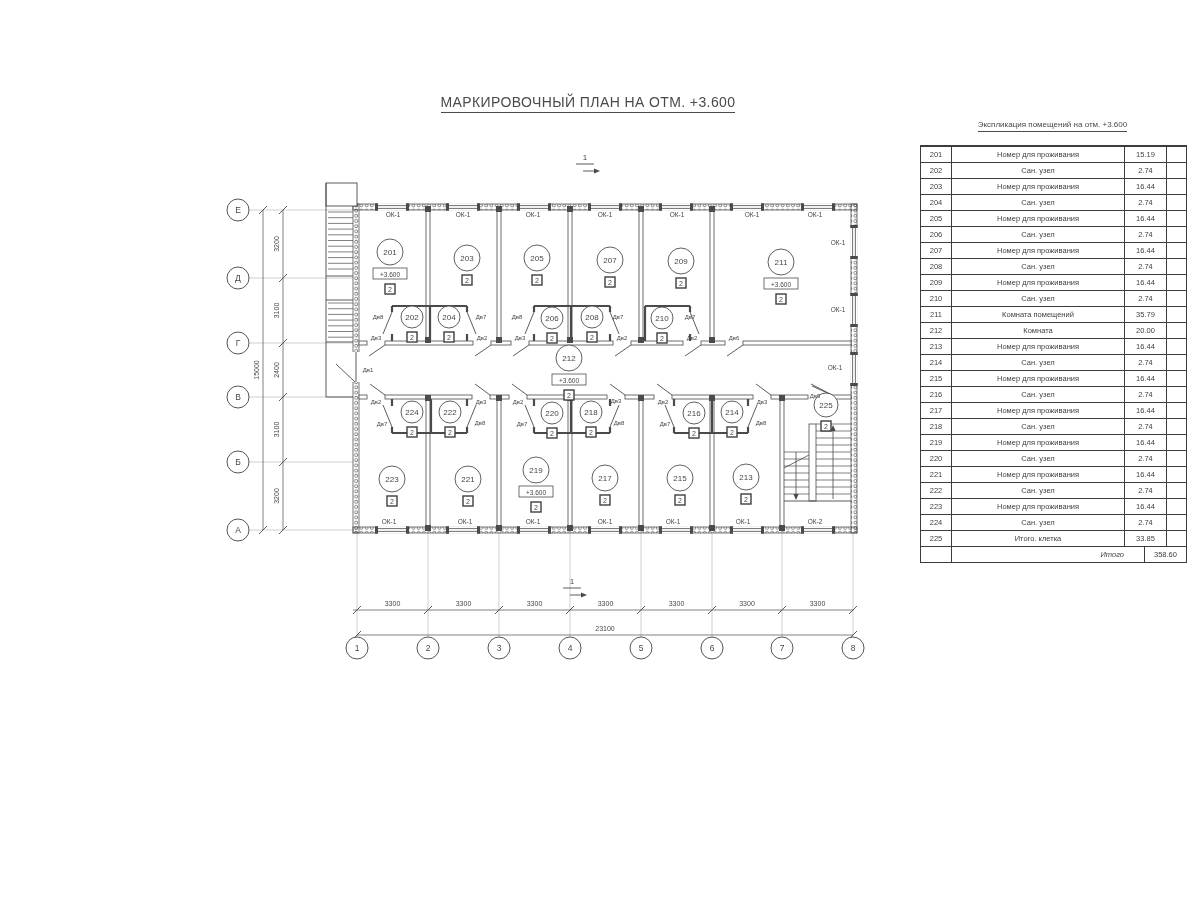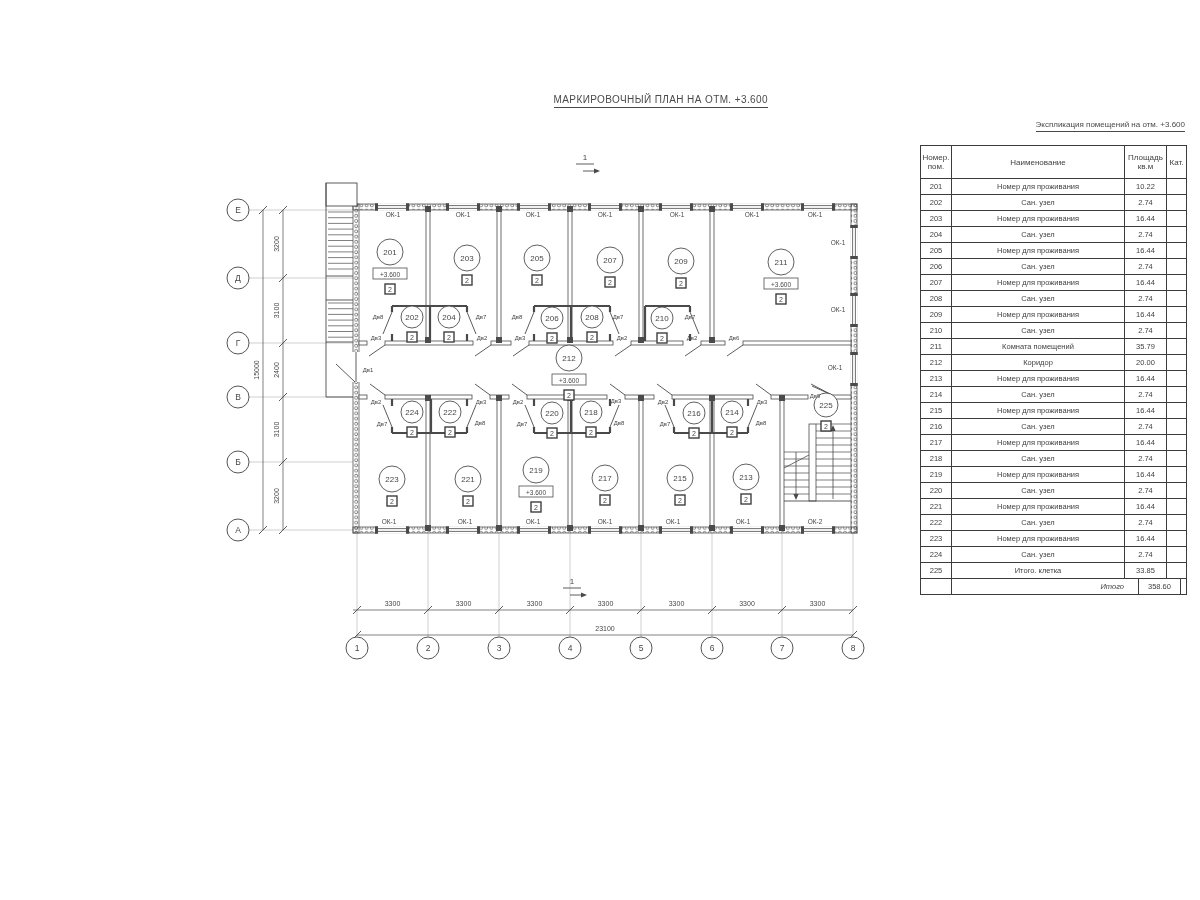--- a/index.html
+++ b/index.html
@@ -1,60 +1,52 @@
 <!DOCTYPE html>
 <html><head>
 <meta charset="utf-8">
 <style>
   html,body{margin:0;padding:0;background:#fff;}
   #canvas{position:relative;width:1200px;height:900px;background:#ffffff;overflow:hidden;
           font-family:"Liberation Sans",sans-serif;color:#3f3f3f;}
-  #plan-title{position:absolute;left:408px;top:94px;width:360px;text-align:right;
-              font-size:10px;letter-spacing:.4px;color:#4a4a4a;}
+  #plan-title{position:absolute;left:408px;top:94px;width:360px;text-align:center;
+              font-size:14px;letter-spacing:.4px;color:#4a4a4a;}
   #plan-title span{border-bottom:1px solid #4a4a4a;padding-bottom:2px;}
-  #schedule-title{position:absolute;left:920px;top:120px;width:265px;text-align:right;
+  #schedule-title{position:absolute;left:920px;top:120px;width:265px;text-align:center;
                   font-size:8px;color:#4a4a4a;}
   #schedule-title span{border-bottom:.8px solid #4a4a4a;padding-bottom:1.5px;}
   #schedule{position:absolute;left:920px;top:145px;width:265px;border:1.5px solid #3c3c3c;
             font-size:7.5px;color:#3f3f3f;}
   .srow{display:flex;height:15px;line-height:15px;border-top:1px solid #3c3c3c;}
   .srow.hdr{height:32px;border-top:none;font-size:8px;}
   .scell{border-right:1px solid #3c3c3c;text-align:center;overflow:hidden;white-space:pre-line;}
   .c-num{width:30px;flex:0 0 30px;}
   .c-name{width:172px;flex:0 0 172px;}
   .c-area{width:41px;flex:0 0 41px;}
   .c-cat{flex:1 1 auto;border-right:none;}
   .hdr .scell{display:flex;align-items:center;justify-content:center;line-height:9px;}
-  .total .c-name{text-align:right;padding-right:14px;font-style:italic;}
+  .total .c-name{text-align:right;padding-right:20px;font-style:italic;}
   svg text{font-family:"Liberation Sans",sans-serif;fill:#474747;}
 </style>
 </head>
 <body>
 
 <div id="canvas">
   <div id="plan-title">
     <span>МАРКИРОВОЧНЫЙ ПЛАН НА ОТМ. +3.600</span>
   </div>
   <div id="schedule-title">
     <span>Экспликация помещений на отм. +3.600</span>
   </div>
   <div id="schedule">
-    <div class="srow hdr">
-      <div class="scell c-num">Номер.
-пом.</div>
-      <div class="scell c-name">Наименование</div>
-      <div class="scell c-area">Площадь
-кв.м</div>
-      <div class="scell c-cat">Кат.</div>
-    </div>
     <div id="schedule-body">
         <div class="srow">
           <div class="scell c-num">201</div>
           <div class="scell c-name">Номер для проживания</div>
-          <div class="scell c-area">10.22</div>
+          <div class="scell c-area">15.19</div>
           <div class="scell c-cat"></div>
         </div>
         <div class="srow">
           <div class="scell c-num">202</div>
           <div class="scell c-name">Сан. узел</div>
           <div class="scell c-area">2.74</div>
           <div class="scell c-cat"></div>
         </div>
         <div class="srow">
           <div class="scell c-num">203</div>
@@ -105,21 +97,21 @@
           <div class="scell c-cat"></div>
         </div>
         <div class="srow">
           <div class="scell c-num">211</div>
           <div class="scell c-name">Комната помещений</div>
           <div class="scell c-area">35.79</div>
           <div class="scell c-cat"></div>
         </div>
         <div class="srow">
           <div class="scell c-num">212</div>
-          <div class="scell c-name">Коридор</div>
+          <div class="scell c-name">Комната</div>
           <div class="scell c-area">20.00</div>
           <div class="scell c-cat"></div>
         </div>
         <div class="srow">
           <div class="scell c-num">213</div>
           <div class="scell c-name">Номер для проживания</div>
           <div class="scell c-area">16.44</div>
           <div class="scell c-cat"></div>
         </div>
         <div class="srow">

